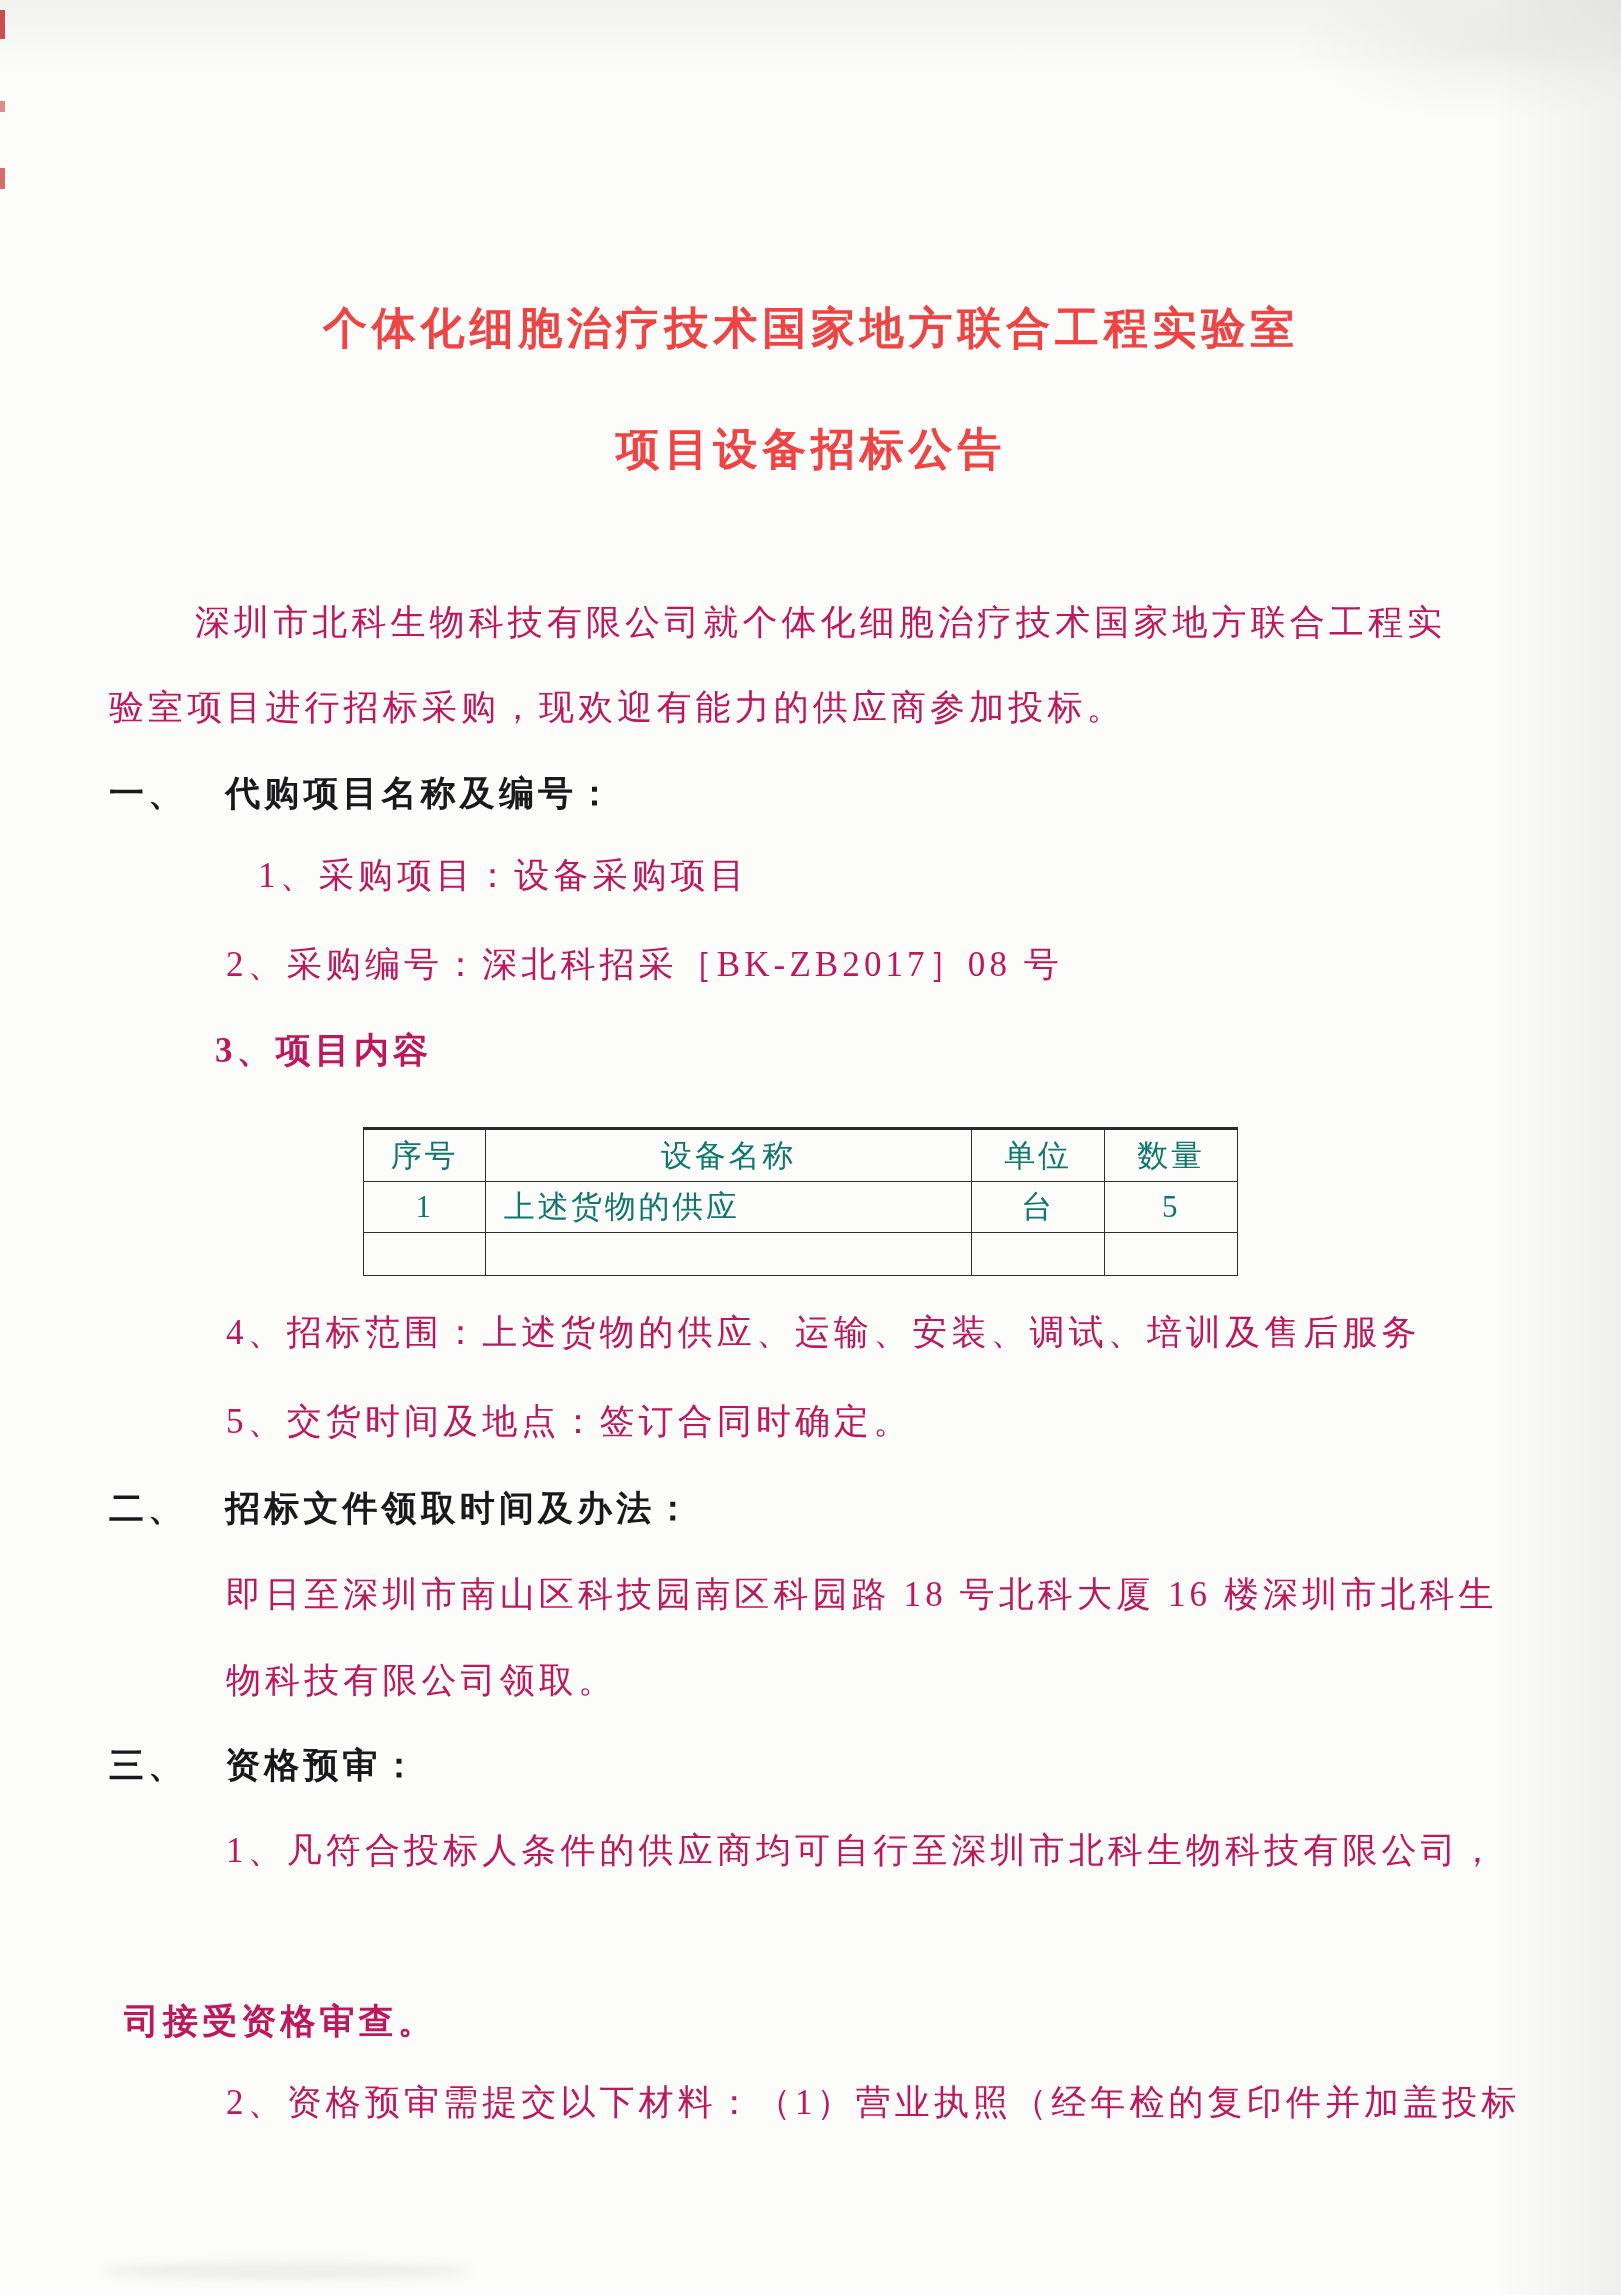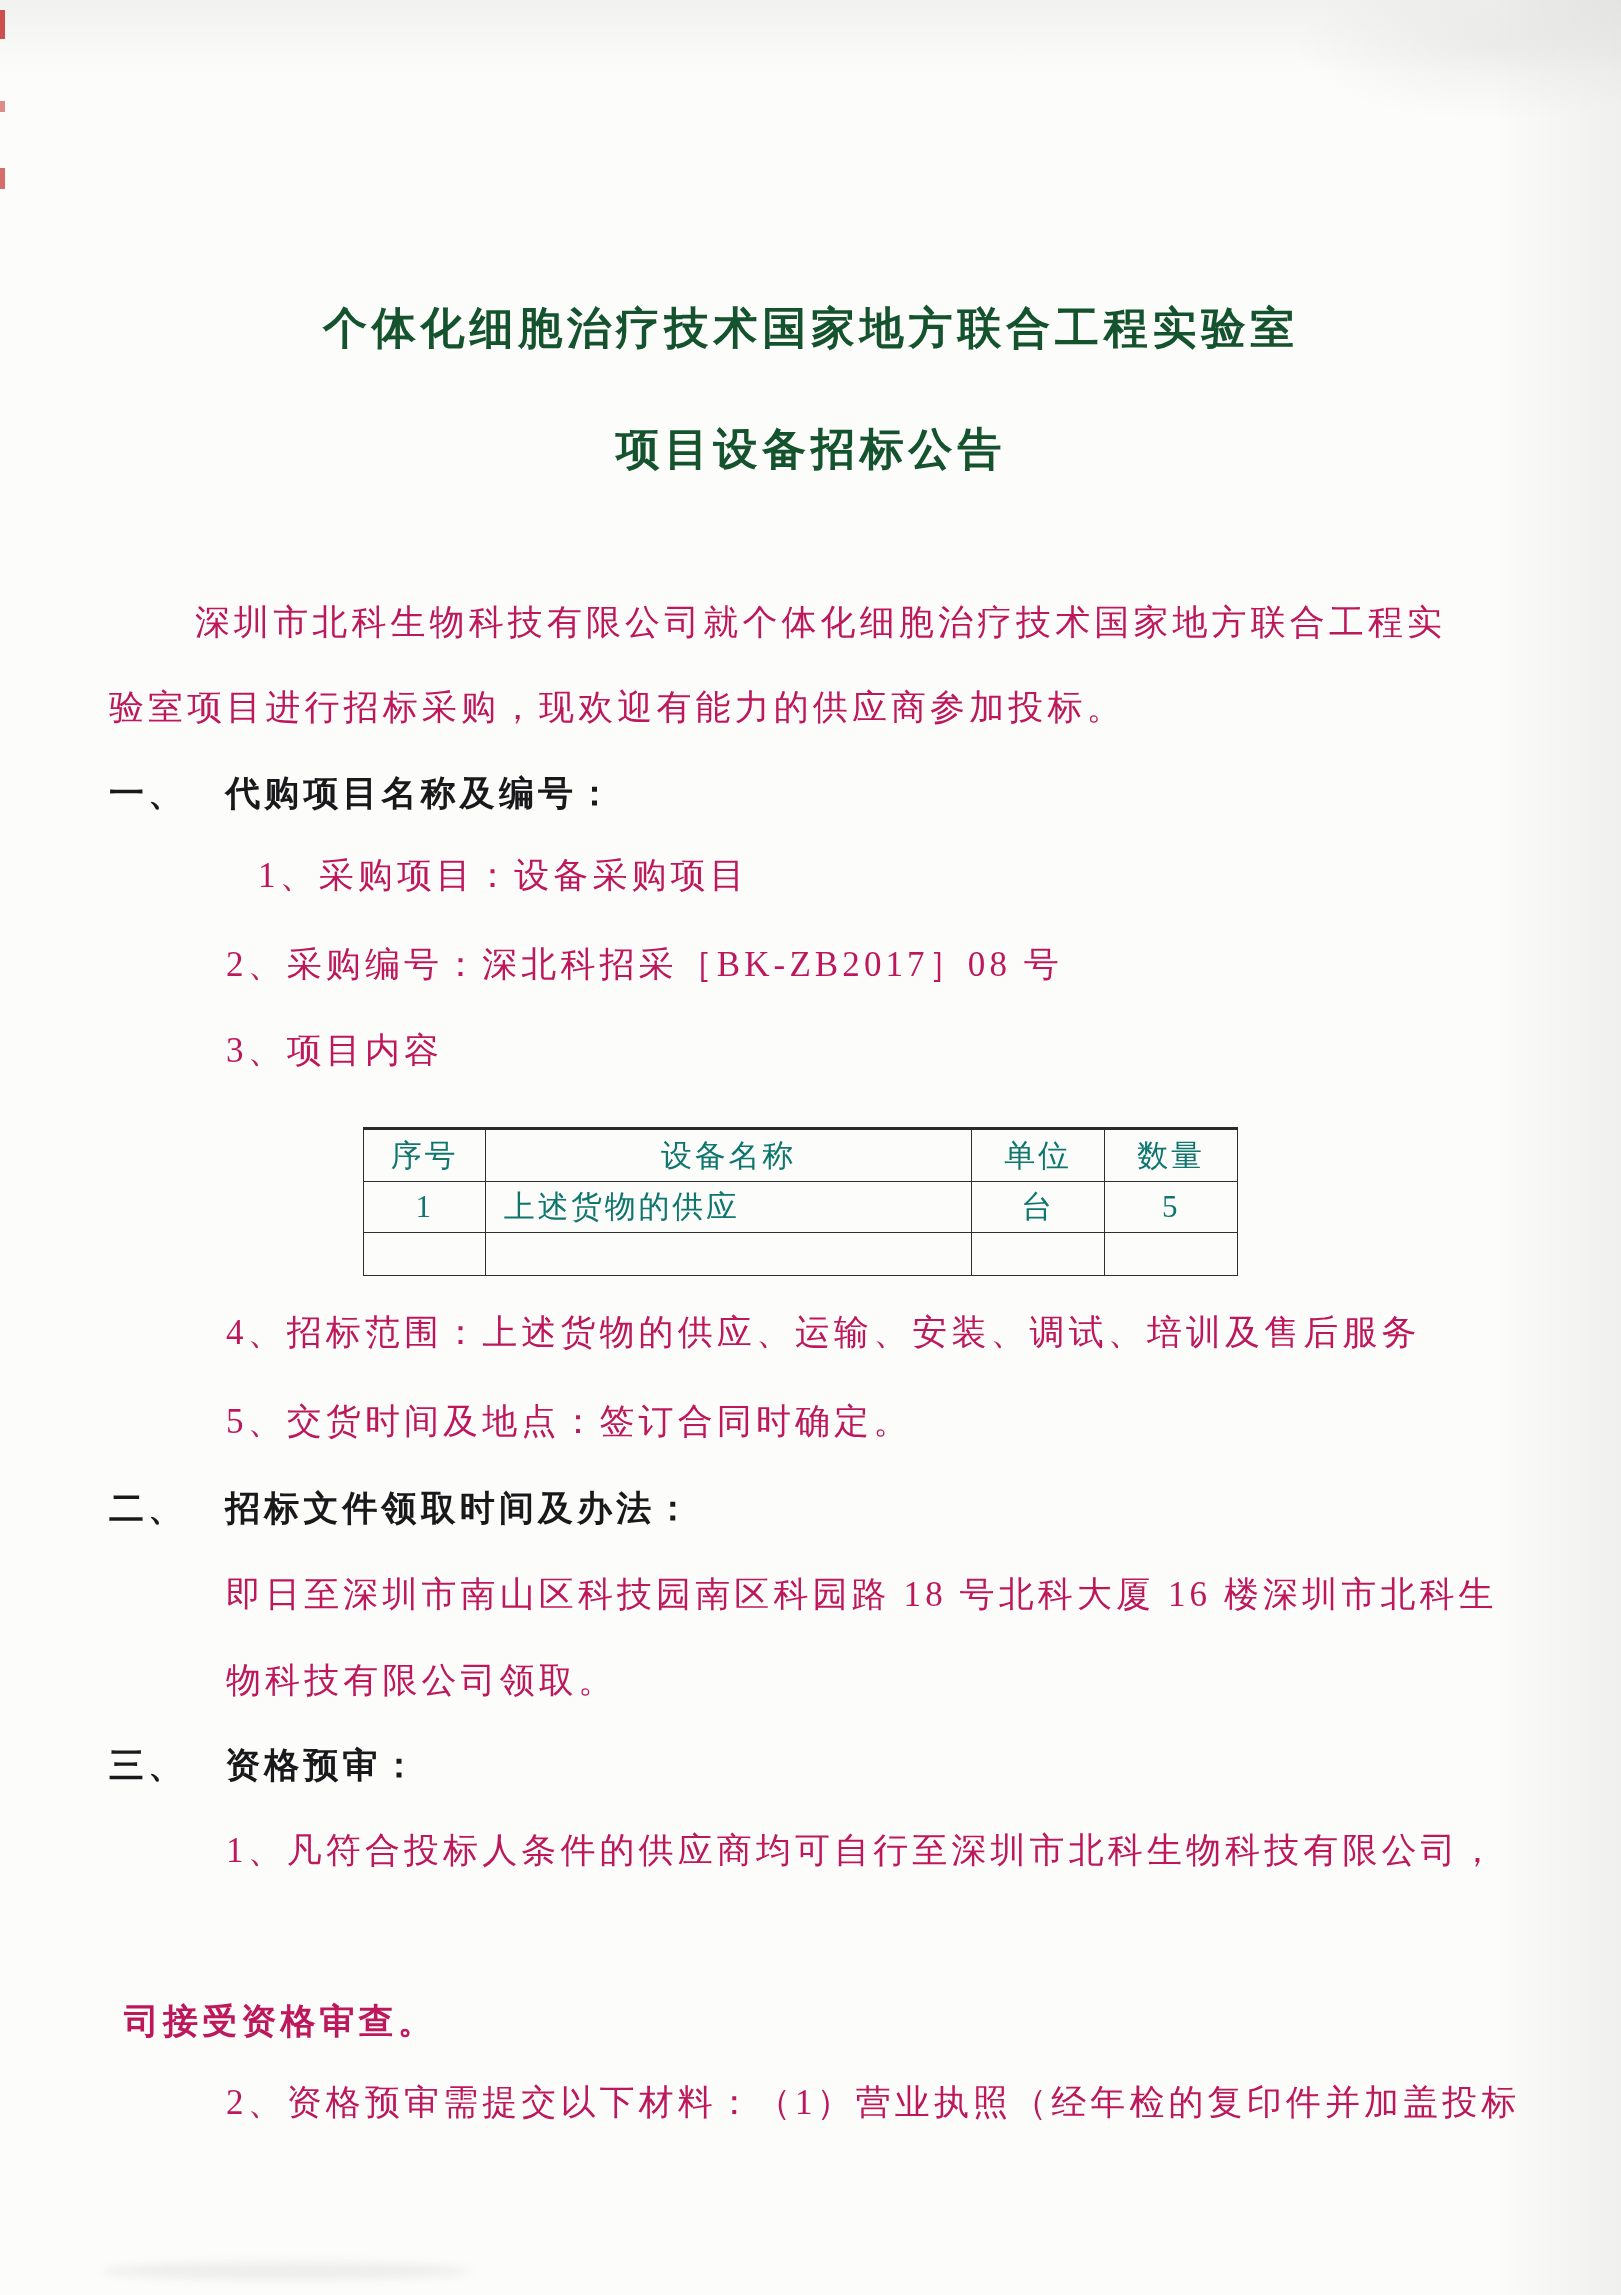--- a/index.html
+++ b/index.html
@@ -26,39 +26,39 @@
   }
   .artifact{position:absolute;left:0;width:4.8px;background:#c53030;opacity:.85;}
   .artifact.a1{top:9.5px;height:29px;}
   .artifact.a2{top:101px;height:11px;opacity:.55;}
   .artifact.a3{top:168px;height:20.5px;opacity:.7;}
 
   .doc-title{
     position:absolute;left:0;width:100%;text-align:center;
     font-family:"Liberation Sans","DejaVu Sans",sans-serif;
     font-weight:700;font-size:44px;letter-spacing:4.8px;line-height:1.1;
-    white-space:nowrap;color:#14532d;
+    white-space:nowrap;color:#ef4444;
   }
   .t1{top:304px;}
   .t2{top:425px;}
 
   .line{
     position:absolute;
     font-size:35px;letter-spacing:4.1px;line-height:1.16;
     white-space:nowrap;color:#be185d;
   }
   .sec-heading{font-weight:700;font-family:"Liberation Sans","DejaVu Sans",sans-serif;color:#19191b;}
   .sec-heading .sec-title{margin-left:38px;}
 
   .pos-intro1{top:603px;left:195px;}
   .pos-intro2{top:688px;left:109px;}
   .pos-sec1{top:773px;left:109px;}
   .pos-i1{top:856px;left:226px;margin-left:32px;}
   .pos-i2{top:945px;left:226px;}
-  .pos-i3{top:1031px;left:226px;}
+  .pos-i3{top:1031px;left:215px;font-weight:bold;}
   .pos-i4{top:1313px;left:226px;}
   .pos-i5{top:1402px;left:226px;}
   .pos-sec2{top:1488px;left:109px;}
   .pos-s2l1{top:1575px;left:226px;}
   .pos-s2l2{top:1661px;left:226px;}
   .pos-sec3{top:1745px;left:109px;}
   .pos-s3a1{top:1831px;left:226px;}
   .pos-s3a2{top:1916px;left:109px;}
   .pos-s3a3{top:2002px;left:124px;font-weight:bold;}
   .pos-s3b1{top:2083px;left:226px;}

